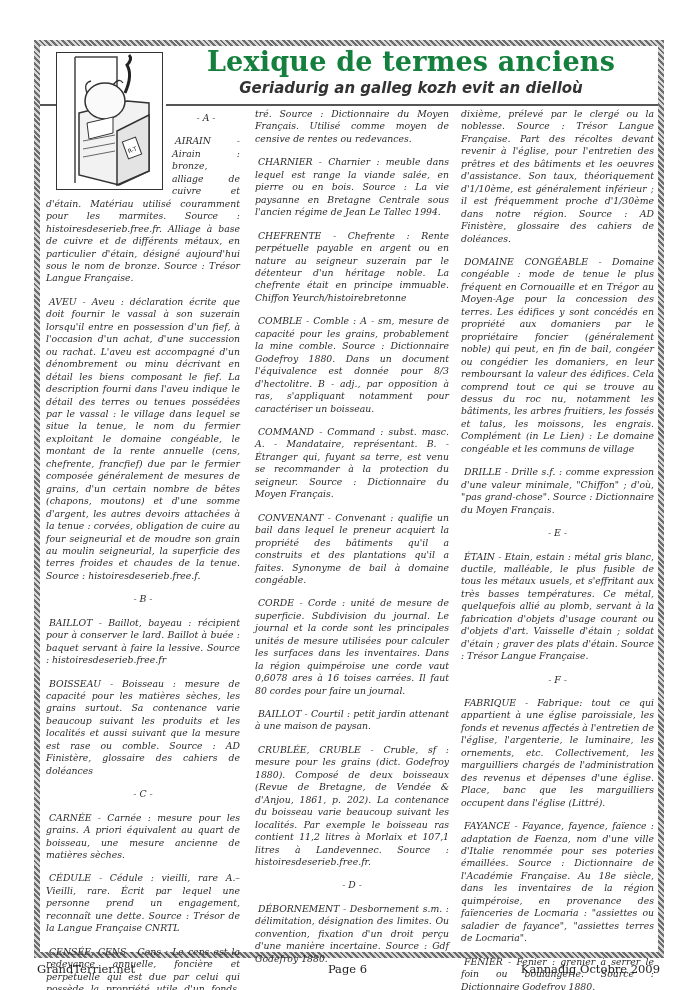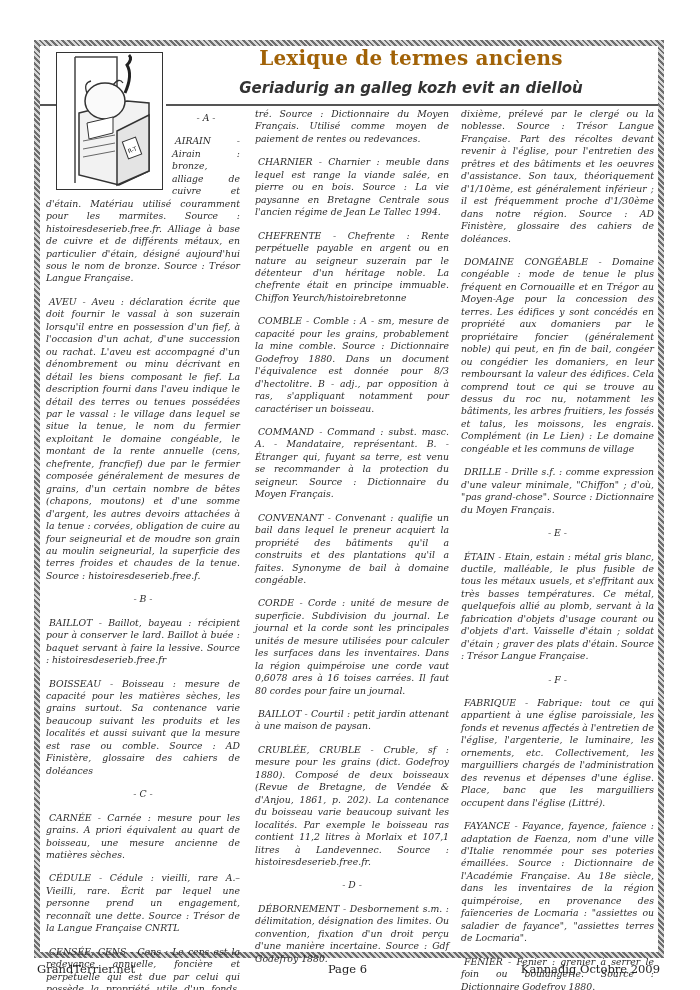--- a/index.html
+++ b/index.html
@@ -11,21 +11,21 @@
     box-sizing:border-box; background:#fff;
   }
   .hline { position:absolute; left:0; right:0; top:58px; height:2px; background:#555; }
   .hline-gap { position:absolute; left:18px; width:108px; top:54px; height:10px; background:#fff; }
   .illus {
     position:absolute; left:16px; top:6px; width:107px; height:138px;
     border:1px solid #333; background:#fff; box-sizing:border-box; overflow:hidden;
   }
   .title {
     position:absolute; left:130px; right:6px; top:0px; text-align:center;
-    font-family:"DejaVu Serif", serif; font-weight:bold; font-size:20px; color:#a16207; letter-spacing:0.2px;
+    font-family:"DejaVu Serif", serif; font-weight:bold; font-size:27px; color:#15803d; letter-spacing:0.2px;
   }
   .subtitle {
     position:absolute; left:130px; right:6px; top:33px; text-align:center;
     font-family:"DejaVu Sans", sans-serif; font-style:italic; font-size:15px; color:#333;font-weight:bold;
   }
   .col {
     position:absolute; top:66px; font-family:"DejaVu Serif", serif; font-style:italic;
     font-size:9.3px; line-height:12.45px; text-align:justify; color:#2a2a2a;
   }
   .col1 { left:6px; width:194px; }
@@ -75,21 +75,21 @@
     <p class="entry">BAILLOT - Baillot, bayeau : récipient pour à conserver le lard. Baillot à buée : baquet servant à faire la lessive. Source : histoiresdeserieb.free.fr</p>
     <p class="entry">BOISSEAU - Boisseau : mesure de capacité pour les matières sèches, les grains surtout. Sa contenance varie beaucoup suivant les produits et les localités et aussi suivant que la mesure est rase ou comble. Source : AD Finistère, glossaire des cahiers de doléances</p>
     <p class="letter">- C -</p>
     <p class="entry">CARNÉE - Carnée : mesure pour les grains. A priori équivalent au quart de boisseau, une mesure ancienne de matières sèches.</p>
     <p class="entry">CÉDULE - Cédule : vieilli, rare A.– Vieilli, rare. Écrit par lequel une personne prend un engagement, reconnaît une dette. Source : Trésor de la Langue Française CNRTL</p>
     <p class="entry">CENSÉE, CENS - Cens : Le cens est la redevance annuelle, foncière et perpétuelle qui est due par celui qui possède la propriété utile d'un fonds, appelé censive, à celui qui en possède la propriété éminente, appelée seigneurie. Source : Wikepedia.</p>
 
   </div>
 
   <div class="col col2">
-    <p>tré. Source : Dictionnaire du Moyen Français. Utilisé comme moyen de paiement de rentes ou redevances.</p>
+    <p>tré. Source : Dictionnaire du Moyen Français. Utilisé comme moyen de censive de rentes ou redevances.</p>
     <p class="entry">CHARNIER - Charnier : meuble dans lequel est range la viande salée, en pierre ou en bois. Source : La vie paysanne en Bretagne Centrale sous l'ancien régime de Jean Le Tallec 1994.</p>
     <p class="entry">CHEFRENTE - Chefrente : Rente perpétuelle payable en argent ou en nature au seigneur suzerain par le détenteur d'un héritage noble. La chefrente était en principe immuable. Chiffon Yeurch/histoirebretonne</p>
     <p class="entry">COMBLE - Comble : A - sm, mesure de capacité pour les grains, probablement la mine comble. Source : Dictionnaire Godefroy 1880. Dans un document l'équivalence est donnée pour 8/3 d'hectolitre. B - adj., par opposition à ras, s'appliquant notamment pour caractériser un boisseau.</p>
     <p class="entry">COMMAND - Command : subst. masc. A. - Mandataire, représentant. B. - Étranger qui, fuyant sa terre, est venu se recommander à la protection du seigneur. Source : Dictionnaire du Moyen Français.</p>
     <p class="entry">CONVENANT - Convenant : qualifie un bail dans lequel le preneur acquiert la propriété des bâtiments qu'il a construits et des plantations qu'il a faites. Synonyme de bail à domaine congéable.</p>
     <p class="entry">CORDE - Corde : unité de mesure de superficie. Subdivision du journal. Le journal et la corde sont les principales unités de mesure utilisées pour calculer les surfaces dans les inventaires. Dans la région quimpéroise une corde vaut 0,6078 ares à 16 toises carrées. Il faut 80 cordes pour faire un journal.</p>
     <p class="entry">BAILLOT - Courtil : petit jardin attenant à une maison de paysan.</p>
     <p class="entry">CRUBLÉE, CRUBLE - Cruble, sf : mesure pour les grains (dict. Godefroy 1880). Composé de deux boisseaux (Revue de Bretagne, de Vendée &amp; d'Anjou, 1861, p. 202). La contenance du boisseau varie beaucoup suivant les localités. Par exemple le boisseau ras contient 11,2 litres à Morlaix et 107,1 litres à Landevennec. Source : histoiresdeserieb.free.fr.</p>
     <p class="letter">- D -</p>
     <p class="entry">DÉBORNEMENT - Desbornement s.m. : délimitation, désignation des limites. Ou convention, fixation d'un droit perçu d'une manière incertaine. Source : Gdf Godefroy 1880.</p>

